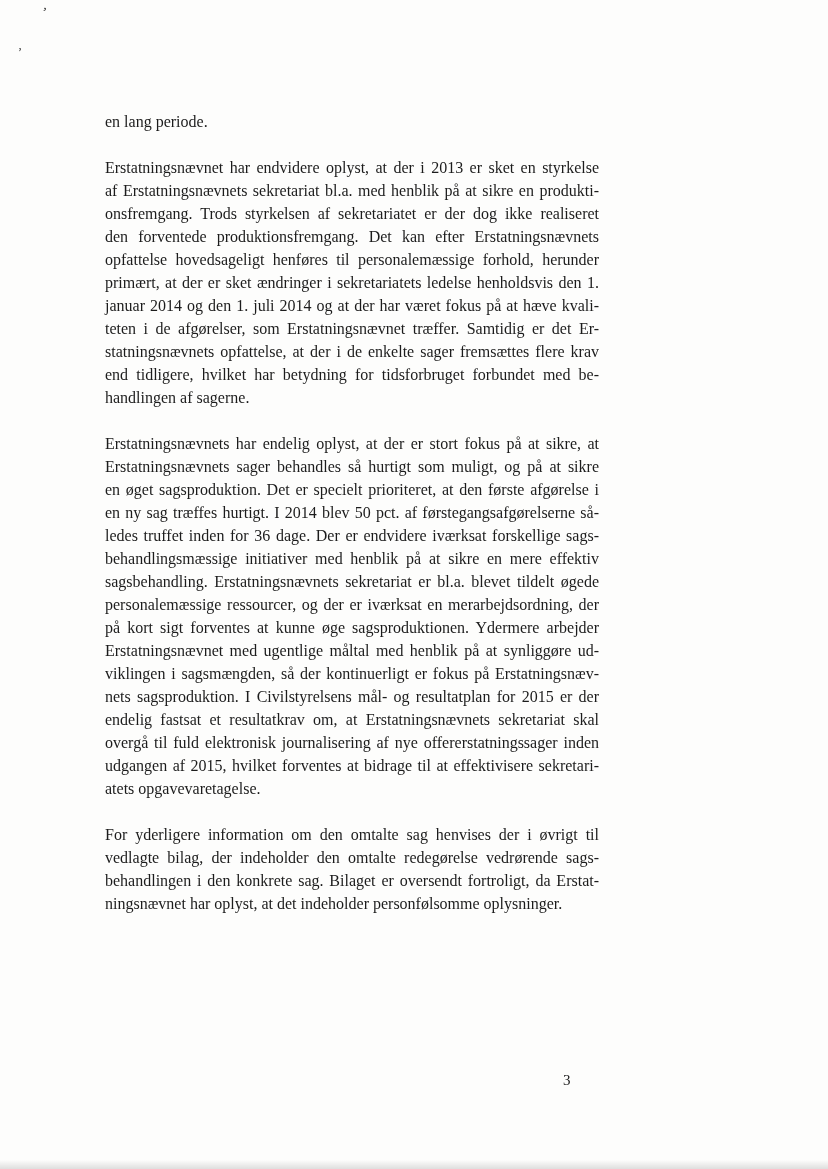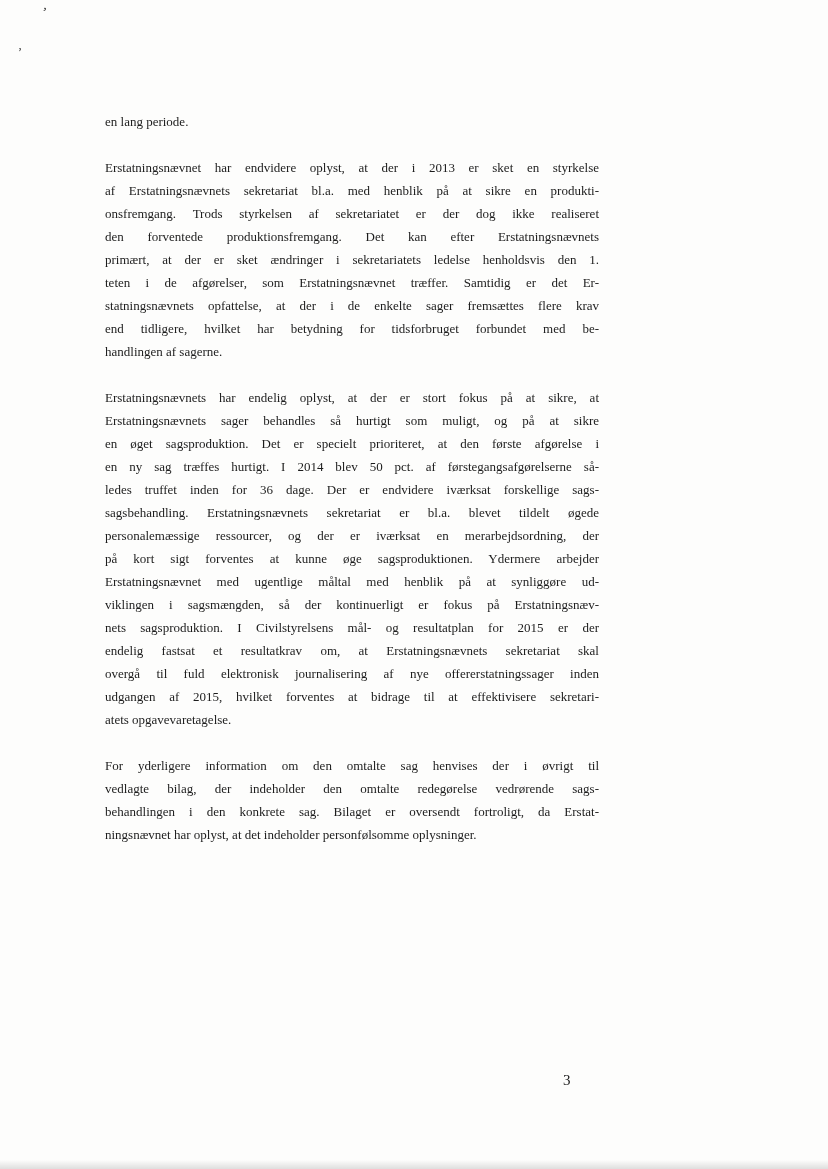--- a/index.html
+++ b/index.html
@@ -27,21 +27,21 @@
   .text-block {
     position: absolute;
     left: 105px;
     top: 110px;
     width: 494px;
   }
   .para {
     margin: 0 0 23px 0;
   }
   .line {
-    font-size: 13px;
+    font-size: 16px;
     line-height: 23px;
     font-family: Liberation Serif, serif;
   }
   .line.just {
     text-align: justify;
     text-align-last: justify;
   }
   .line.last {
     text-align: left;
   }
@@ -81,33 +81,36 @@
 
     <div class="para">
       <div class="line last">en lang periode.</div>
     </div>
 
     <div class="para">
       <div class="line just">Erstatningsnævnet har endvidere oplyst, at der i 2013 er sket en styrkelse</div>
       <div class="line just">af Erstatningsnævnets sekretariat bl.a. med henblik på at sikre en produkti-</div>
       <div class="line just">onsfremgang. Trods styrkelsen af sekretariatet er der dog ikke realiseret</div>
       <div class="line just">den forventede produktionsfremgang. Det kan efter Erstatningsnævnets</div>
+      <div class="line just">opfattelse hovedsageligt henføres til personalemæssige forhold, herunder</div>
       <div class="line just">primært, at der er sket ændringer i sekretariatets ledelse henholdsvis den 1.</div>
+      <div class="line just">januar 2014 og den 1. juli 2014 og at der har været fokus på at hæve kvali-</div>
       <div class="line just">teten i de afgørelser, som Erstatningsnævnet træffer. Samtidig er det Er-</div>
       <div class="line just">statningsnævnets opfattelse, at der i de enkelte sager fremsættes flere krav</div>
       <div class="line just">end tidligere, hvilket har betydning for tidsforbruget forbundet med be-</div>
       <div class="line last">handlingen af sagerne.</div>
     </div>
 
     <div class="para">
       <div class="line just">Erstatningsnævnets har endelig oplyst, at der er stort fokus på at sikre, at</div>
       <div class="line just">Erstatningsnævnets sager behandles så hurtigt som muligt, og på at sikre</div>
       <div class="line just">en øget sagsproduktion. Det er specielt prioriteret, at den første afgørelse i</div>
       <div class="line just">en ny sag træffes hurtigt. I 2014 blev 50 pct. af førstegangsafgørelserne så-</div>
       <div class="line just">ledes truffet inden for 36 dage. Der er endvidere iværksat forskellige sags-</div>
+      <div class="line just">behandlingsmæssige initiativer med henblik på at sikre en mere effektiv</div>
       <div class="line just">sagsbehandling. Erstatningsnævnets sekretariat er bl.a. blevet tildelt øgede</div>
       <div class="line just">personalemæssige ressourcer, og der er iværksat en merarbejdsordning, der</div>
       <div class="line just">på kort sigt forventes at kunne øge sagsproduktionen. Ydermere arbejder</div>
       <div class="line just">Erstatningsnævnet med ugentlige måltal med henblik på at synliggøre ud-</div>
       <div class="line just">viklingen i sagsmængden, så der kontinuerligt er fokus på Erstatningsnæv-</div>
       <div class="line just">nets sagsproduktion. I Civilstyrelsens mål- og resultatplan for 2015 er der</div>
       <div class="line just">endelig fastsat et resultatkrav om, at Erstatningsnævnets sekretariat skal</div>
       <div class="line just">overgå til fuld elektronisk journalisering af nye offererstatningssager inden</div>
       <div class="line just">udgangen af 2015, hvilket forventes at bidrage til at effektivisere sekretari-</div>
       <div class="line last">atets opgavevaretagelse.</div>

